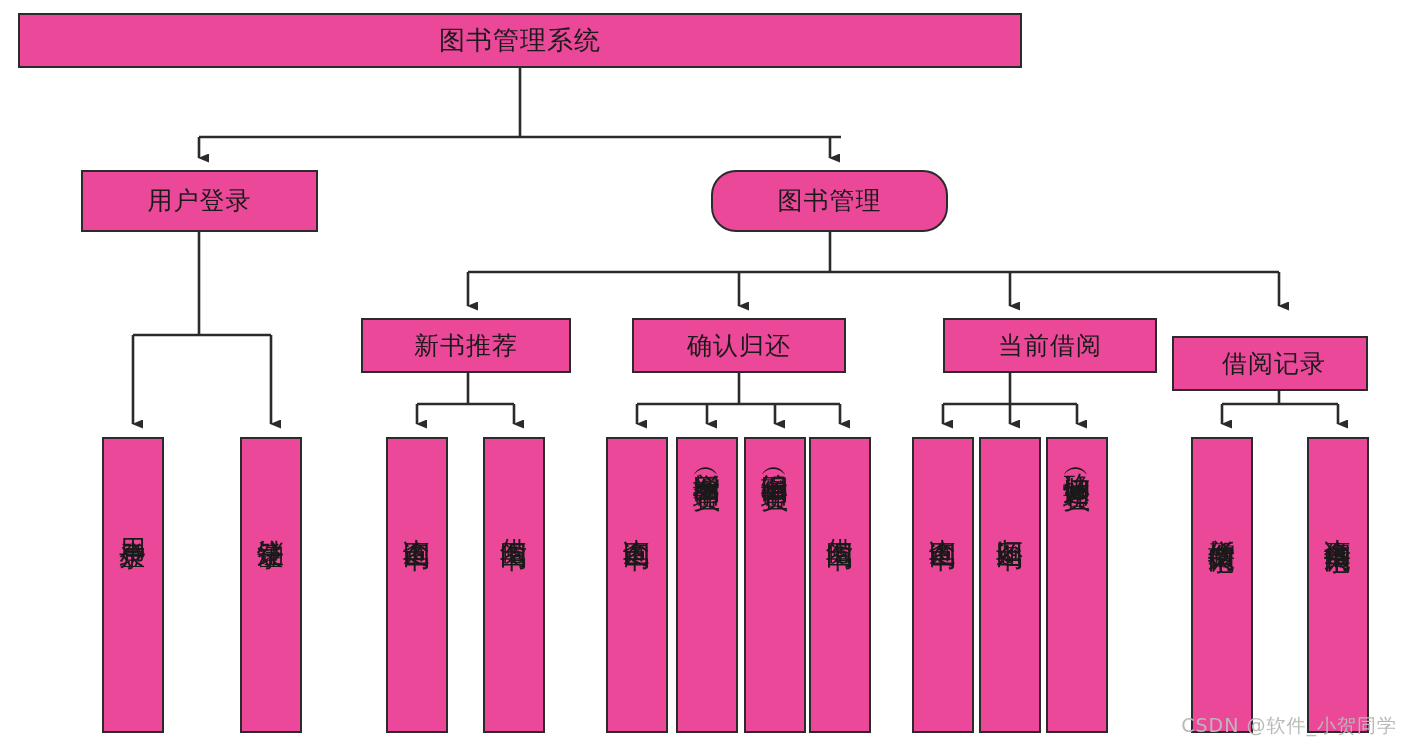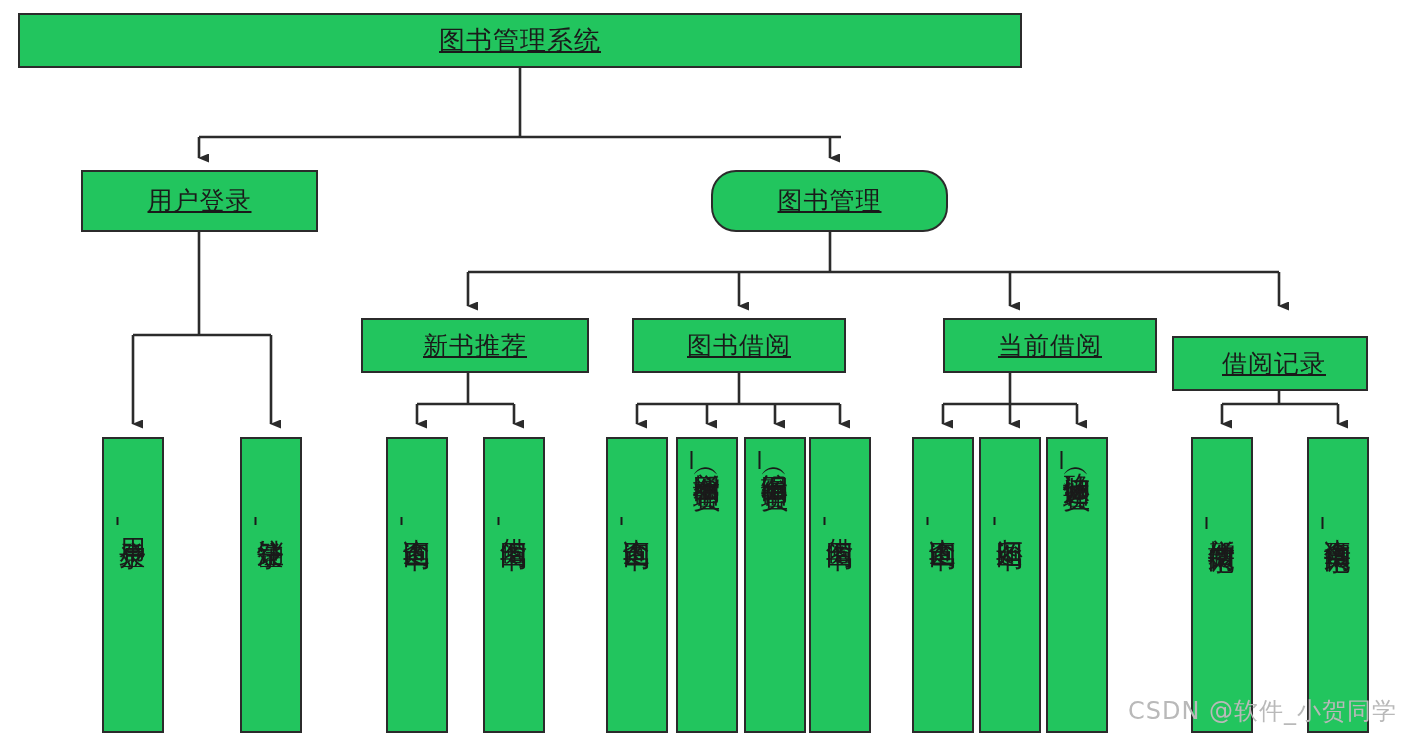--- a/index.html
+++ b/index.html
@@ -15,26 +15,25 @@
     position:absolute;left:0;top:0;width:1405px;height:747px;
   }
   svg.connectors{
     position:absolute;left:0;top:0;width:1405px;height:747px;
     pointer-events:none;
   }
   .node{
     position:absolute;
     box-sizing:border-box;
     border:2px solid #2b2b2b;
-    background:#22c55e;
+    background:#ec4899;
     display:flex;
     align-items:center;
     justify-content:center;
     color:#1a1a1a;
-    text-decoration:underline;
   }
   .node .label{
     display:block;
     text-align:center;
     line-height:1.18;
     white-space:pre;
   }
   
   .node.h .label{
     font-size:25px;
@@ -52,22 +51,22 @@
     text-orientation:upright;
     font-size:27px;
     line-height:1.0;
     letter-spacing:2px;
     white-space:nowrap;
   }
   .node.v.start .label{margin-top:12px;}
   .node.v.mid .label{margin-top:78px;}
   .watermark{
     position:absolute;
-    right:8px;bottom:20px;
-    font-size:24px;
+    right:8px;bottom:8px;
+    font-size:19px;
     color:#b9b9b9;
     letter-spacing:1px;
     white-space:nowrap;
     font-family:"DejaVu Sans","Liberation Sans",sans-serif;
   }
 </style>
 </head>
 <body>
 
 <div id="diagram-root">
@@ -126,25 +125,25 @@
     <span class="label">图书管理系统</span>
   </div>
 
   <div class="node h" style="left:81px;top:170px;width:237px;height:62px;">
     <span class="label">用户登录</span>
   </div>
   <div class="node h" style="left:711px;top:170px;width:237px;height:62px;border-radius:25px;">
     <span class="label">图书管理</span>
   </div>
 
-  <div class="node h" style="left:361px;top:318px;width:228px;height:55px;">
+  <div class="node h" style="left:361px;top:318px;width:210px;height:55px;">
     <span class="label">新书推荐</span>
   </div>
   <div class="node h" style="left:632px;top:318px;width:214px;height:55px;">
-    <span class="label">图书借阅</span>
+    <span class="label">确认归还</span>
   </div>
   <div class="node h" style="left:903px;top:318px;width:214px;height:55px;margin-left:40px;">
     <span class="label">当前借阅</span>
   </div>
   <div class="node h" style="left:1172px;top:336px;width:196px;height:55px;padding-left:8px;">
     <span class="label">借阅记录</span>
   </div>
 
   <div class="node v mid" style="left:102px;top:437px;width:62px;height:296px;">
     <span class="label">用户登录</span>

